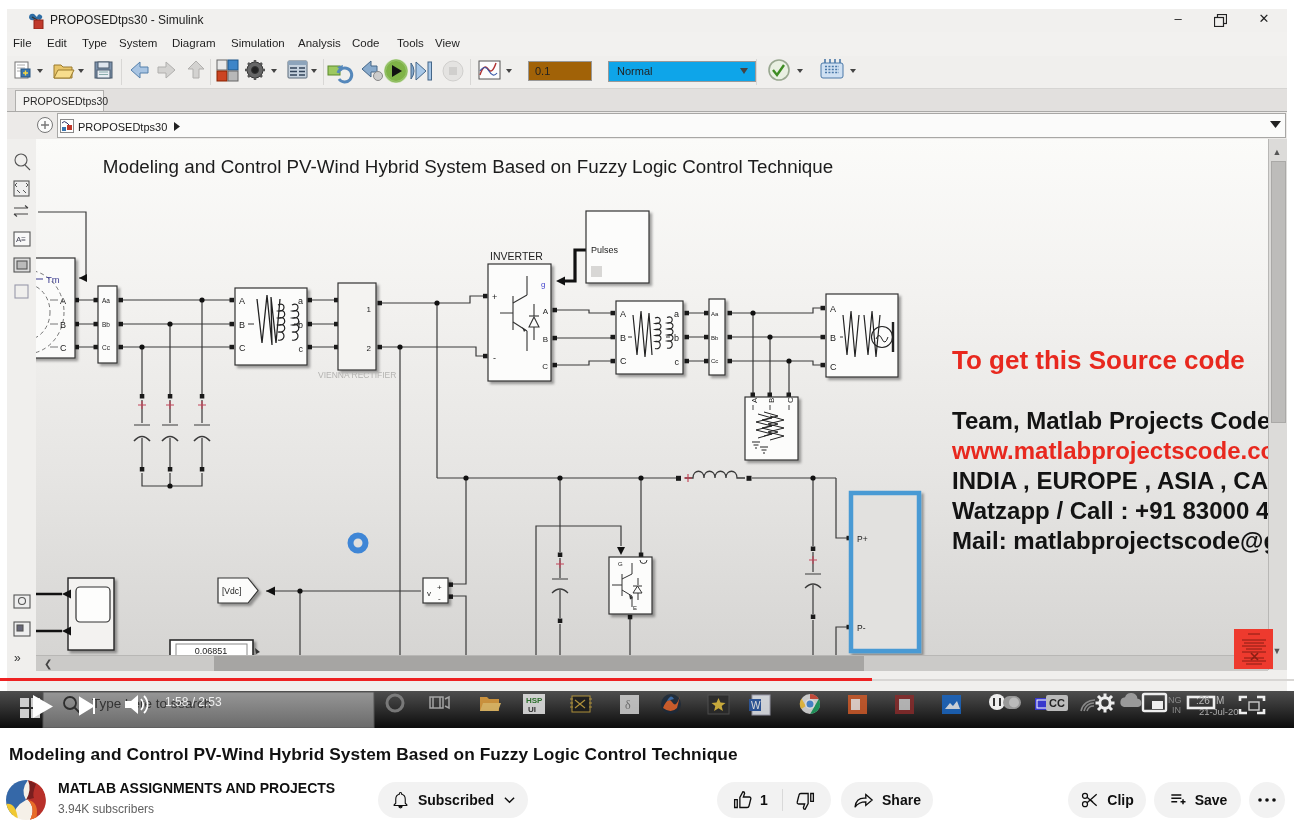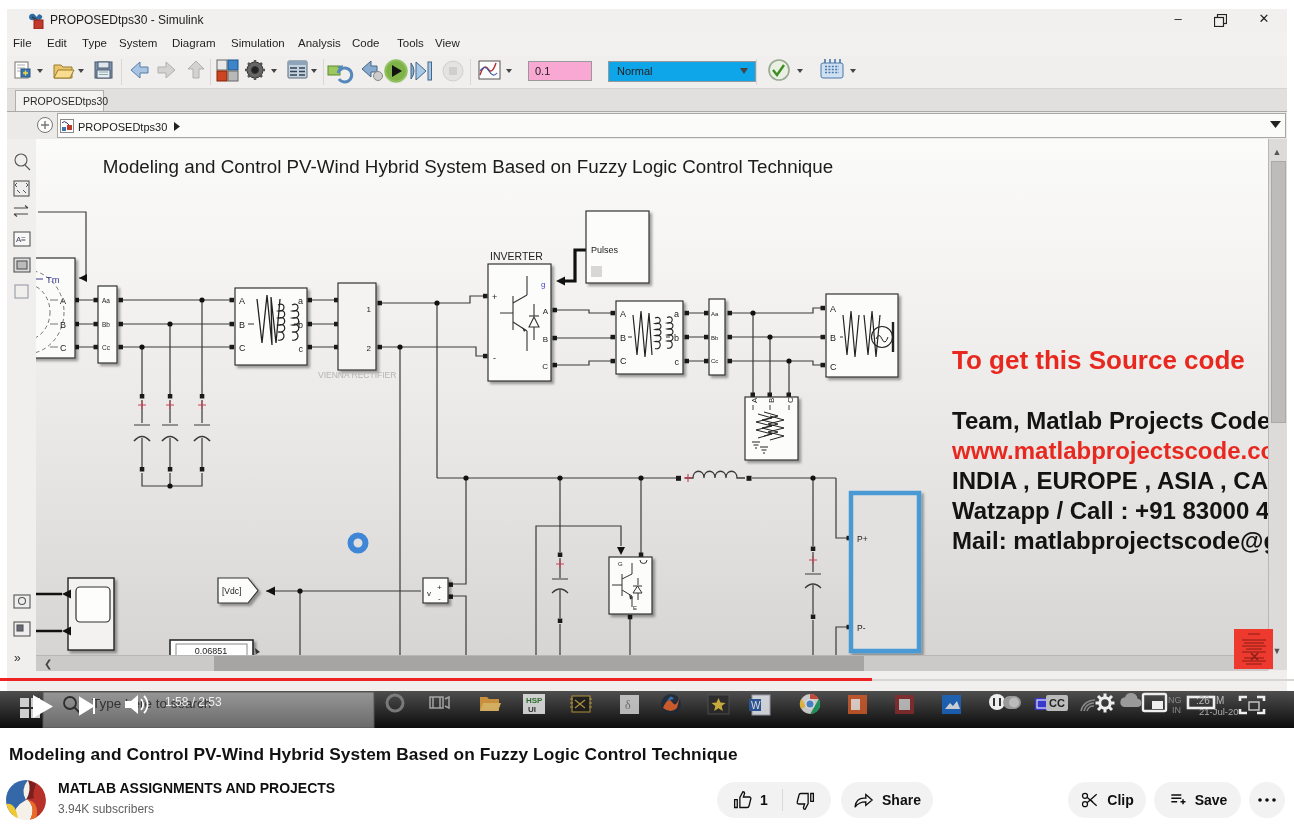--- a/index.html
+++ b/index.html
@@ -140,21 +140,21 @@
       <path d="M766 14 l4 5 7 -10" fill="none" stroke="#3d8c22" stroke-width="2.4"></path>
     </g>
     <path d="M790 13l6 0-3 4z" fill="#444"></path>
     <g>
       <rect x="814" y="7" width="22" height="15" rx="2" fill="#cfe0f2" stroke="#4a78a8"></rect>
       <path d="M818 10.5h14M818 13.5h14M818 16.5h14" stroke="#4a78a8" stroke-width="1.6" stroke-dasharray="2 1.4"></path>
       <path d="M818 7v-4M823 7v-4M828 7v-4M833 7v-4" stroke="#4a78a8" stroke-width="1.6"></path>
     </g>
     <path d="M843 13l6 0-3 4z" fill="#444"></path>
   </svg>
-  <div class="abs" style="left:521px;top:52px;width:64px;height:20px;background:#f9a8d4;border:1px solid #999;box-sizing:border-box;font-size:11px;color:#222;padding:3px 0 0 6px;">0.1</div>
+  <div class="abs" style="left:521px;top:52px;width:64px;height:20px;background:#a16207;border:1px solid #999;box-sizing:border-box;font-size:11px;color:#222;padding:3px 0 0 6px;">0.1</div>
   <div class="abs" style="left:601px;top:52px;width:148px;height:21px;background:#0ea5e9;border:1px solid #999;box-sizing:border-box;font-size:11px;color:#222;padding:3px 0 0 8px;">Normal</div>
   <svg class="abs" style="left:733px;top:59px;" width="10" height="7">
         <path d="M0 0l8 0-4 6z" fill="#444"></path>
       </svg>
   <div id="tabrow" class="abs">
         <div id="tab" class="abs">PROPOSEDtps30</div>
       </div>
   <div id="crumbrow" class="abs">
         <div id="crumbbox" class="abs"></div>
       </div>
@@ -644,20 +644,29 @@
      <rect width="40" height="40" fill="#f5f0e8"></rect>
      <path d="M0 0 H22 Q14 10 20 20 Q8 26 6 40 H0z" fill="#3568a8"></path>
      <path d="M0 24 Q10 22 12 40 H0z" fill="#f0c832"></path>
      <path d="M22 0 Q40 4 40 22 Q40 38 24 40 Q30 28 22 20 Q30 12 22 0z" fill="#b8302a"></path>
      <path d="M22 20 Q34 22 30 40 L24 40 Q30 28 22 20z" fill="#e86c28"></path>
      <path d="M20 20 Q26 10 22 0 L30 4 Q26 14 28 18z" fill="#7a1f1f"></path>
    </g>
  </svg>
  <div class="abs" style="left:58px;top:52px;font-size:14px;font-weight:bold;color:#0f0f0f;">MATLAB ASSIGNMENTS AND PROJECTS</div>
  <div class="abs" style="left:58px;top:74px;font-size:12px;color:#606060;">3.94K subscribers</div>
+ <div class="pill abs" style="left:378px;width:150px;">
+   <svg width="19" height="20" viewBox="0 0 24 24" style="margin-right:8px;">
+        <path d="M12 22c1.1 0 2-.9 2-2h-4c0 1.1.9 2 2 2zm6-6v-5c0-3.07-1.64-5.64-4.5-6.32V4c0-.83-.67-1.5-1.5-1.5s-1.5.67-1.5 1.5v.68C7.63 5.36 6 7.92 6 11v5l-2 2v1h16v-1l-2-2z" fill="none" stroke="#0f0f0f" stroke-width="1.4"></path>
+      </svg>
+   Subscribed
+   <svg width="11" height="8" viewBox="0 0 12 8" style="margin-left:10px;">
+        <path d="M1 1.5l5 5 5-5" fill="none" stroke="#0f0f0f" stroke-width="1.6"></path>
+      </svg>
+ </div>
  <div class="pill abs" style="left:717px;width:114px;">
    <svg width="21" height="21" viewBox="0 0 24 24" style="margin-right:7px;">
         <path d="M3 11h3v9H3zm6 9V8.5L12.5 2c.8 0 1.9.7 1.9 1.8L13 8h7c1 0 1.8 1 1.5 2l-2 8c-.2 1-1 2-2.2 2z" fill="none" stroke="#0f0f0f" stroke-width="1.5"></path>
       </svg>
    <span>1</span>
    <div style="width:1px;height:22px;background:#d9d9d9;margin:0 12px 0 14px;"></div>
    <svg width="21" height="21" viewBox="0 0 24 24" style="transform:rotate(180deg);">
         <path d="M3 11h3v9H3zm6 9V8.5L12.5 2c.8 0 1.9.7 1.9 1.8L13 8h7c1 0 1.8 1 1.5 2l-2 8c-.2 1-1 2-2.2 2z" fill="none" stroke="#0f0f0f" stroke-width="1.5"></path>
       </svg>
  </div>

